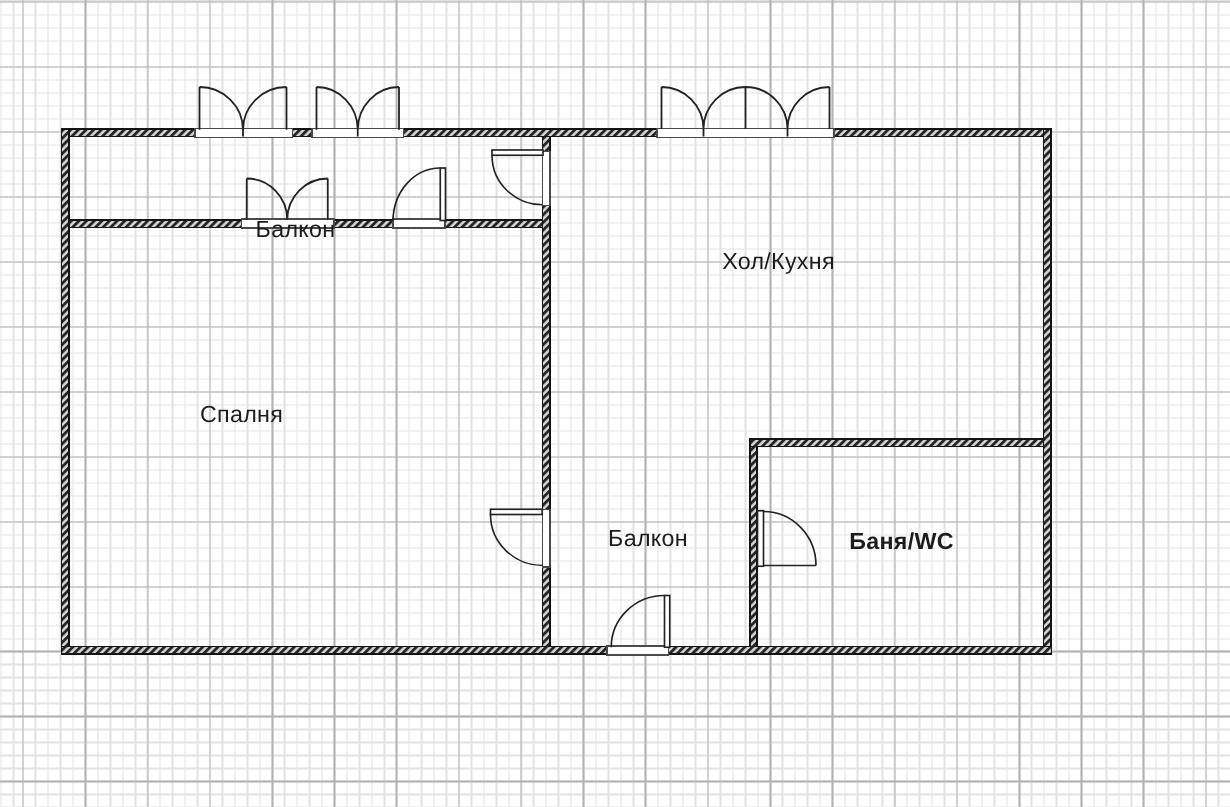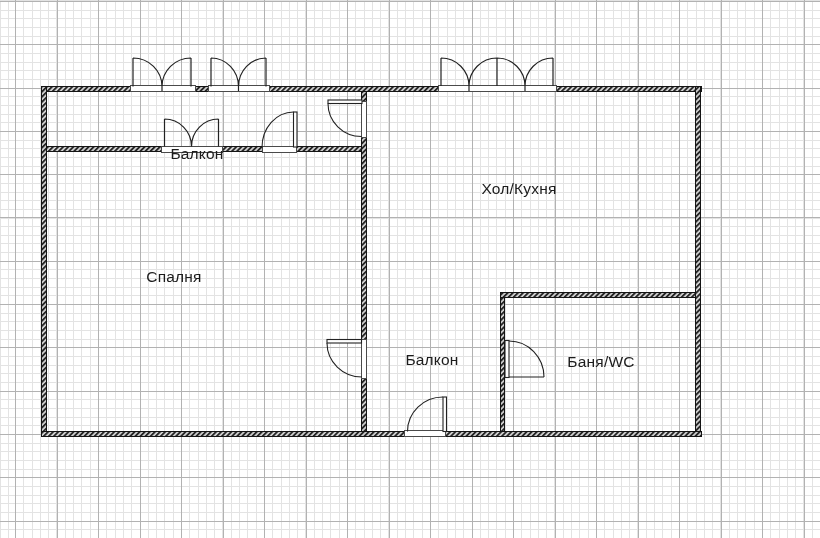--- a/index.html
+++ b/index.html
@@ -105,18 +105,18 @@
       </g>
 
       <g stroke="#222222" stroke-width="1.1" fill="none">
         <rect x="505" y="340.5" width="4" height="37" fill="#ffffff"></rect>
         <path d="M509,377 H544 M509,341 A35,36 0 0 1 544,377"></path>
       </g>
     </g>
   </svg>
 
   <div class="room-label" style="left:197px;  top:106px;margin-top:48px;">Балкон</div>
-  <div class="room-label" style="left:519px;  top:189px;">Хол/Кухня</div>
-  <div class="room-label" style="left:174px;top:277px;">Спалня</div>
+  <div class="room-label" style="left:519px;  top:175px;">Хол/Кухня</div>
+  <div class="room-label" style="left:161px;top:277px;">Спалня</div>
   <div class="room-label" style="left:432px;  top:360px;">Балкон</div>
-  <div class="room-label" style="left:601px;  top:361.5px;">Баня/WC</div>
+  <div class="room-label" style="left:601px;  top:361.5px;font-weight:bold;">Баня/WC</div>
 
 </div>
 
 </body></html>

